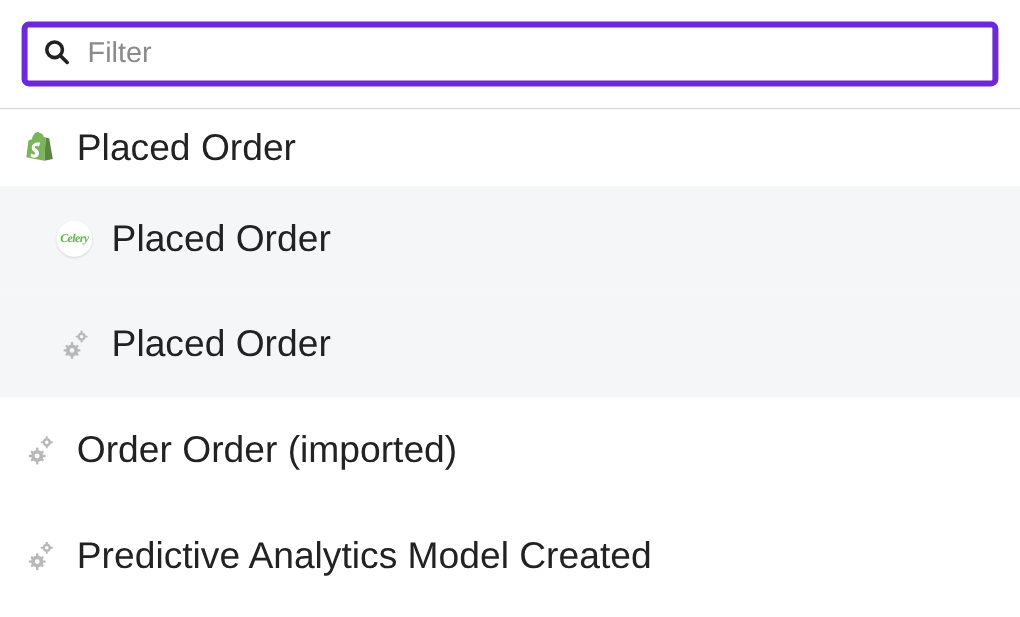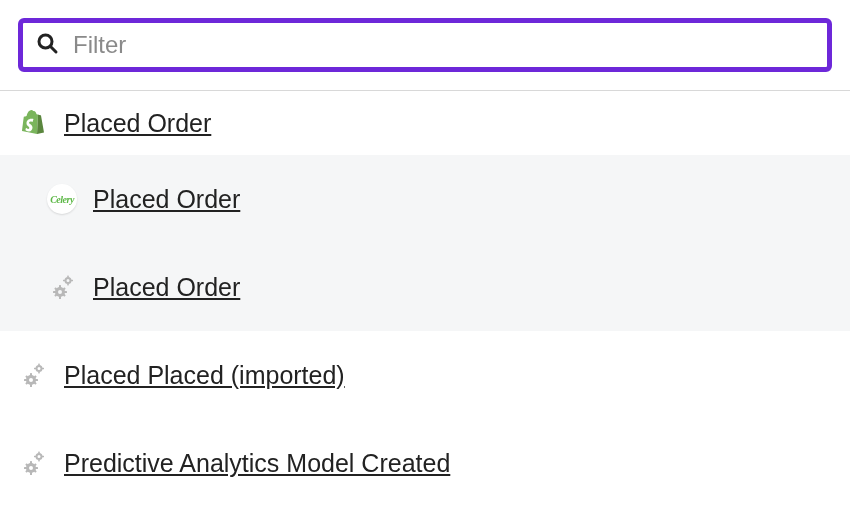--- a/index.html
+++ b/index.html
@@ -65,24 +65,23 @@
     }
     .item-icon {
       width: 30px;
       height: 30px;
       display: flex;
       align-items: center;
       justify-content: center;
       flex-shrink: 0;
     }
     .item-label {
-      font-size: 25px;
+      font-size: 31px;
       color: #222222;
       font-weight: 400;
-      text-decoration: underline;
     }
     .celery-badge {
       width: 30px;
       height: 30px;
       border-radius: 50%;
       background: #ffffff;
       box-shadow: 0 1px 2px rgba(0,0,0,0.12);
       display: flex;
       align-items: center;
       justify-content: center;
@@ -173,21 +172,21 @@
         </g>
         <g fill="#b8b8b8">
           <path d="M20 4 a3.5 3.5 0 1 0 0 7 a3.5 3.5 0 1 0 0 -7 M20 6 a1.5 1.5 0 1 1 0 3 a1.5 1.5 0 1 1 0 -3"></path>
           <rect x="19.2" y="2.5" width="1.6" height="2" rx="0.4"></rect>
           <rect x="19.2" y="10.5" width="1.6" height="2" rx="0.4"></rect>
           <rect x="15" y="6.7" width="2" height="1.6" rx="0.4"></rect>
           <rect x="23" y="6.7" width="2" height="1.6" rx="0.4"></rect>
         </g>
       </svg>
     </span>
-    <span class="item-label">Placed Placed (imported)</span>
+    <span class="item-label">Order Order (imported)</span>
   </div>
 
   <div class="list-item">
     <span class="item-icon">
       <svg width="28" height="28" viewBox="0 0 28 28">
         <g fill="#b8b8b8">
           <path d="M12 14 a5 5 0 1 0 0 10 a5 5 0 1 0 0 -10 M12 17 a2 2 0 1 1 0 4 a2 2 0 1 1 0 -4"></path>
           <rect x="11" y="12" width="2" height="3" rx="0.5"></rect>
           <rect x="11" y="23" width="2" height="3" rx="0.5"></rect>
           <rect x="5" y="18" width="3" height="2" rx="0.5"></rect>

